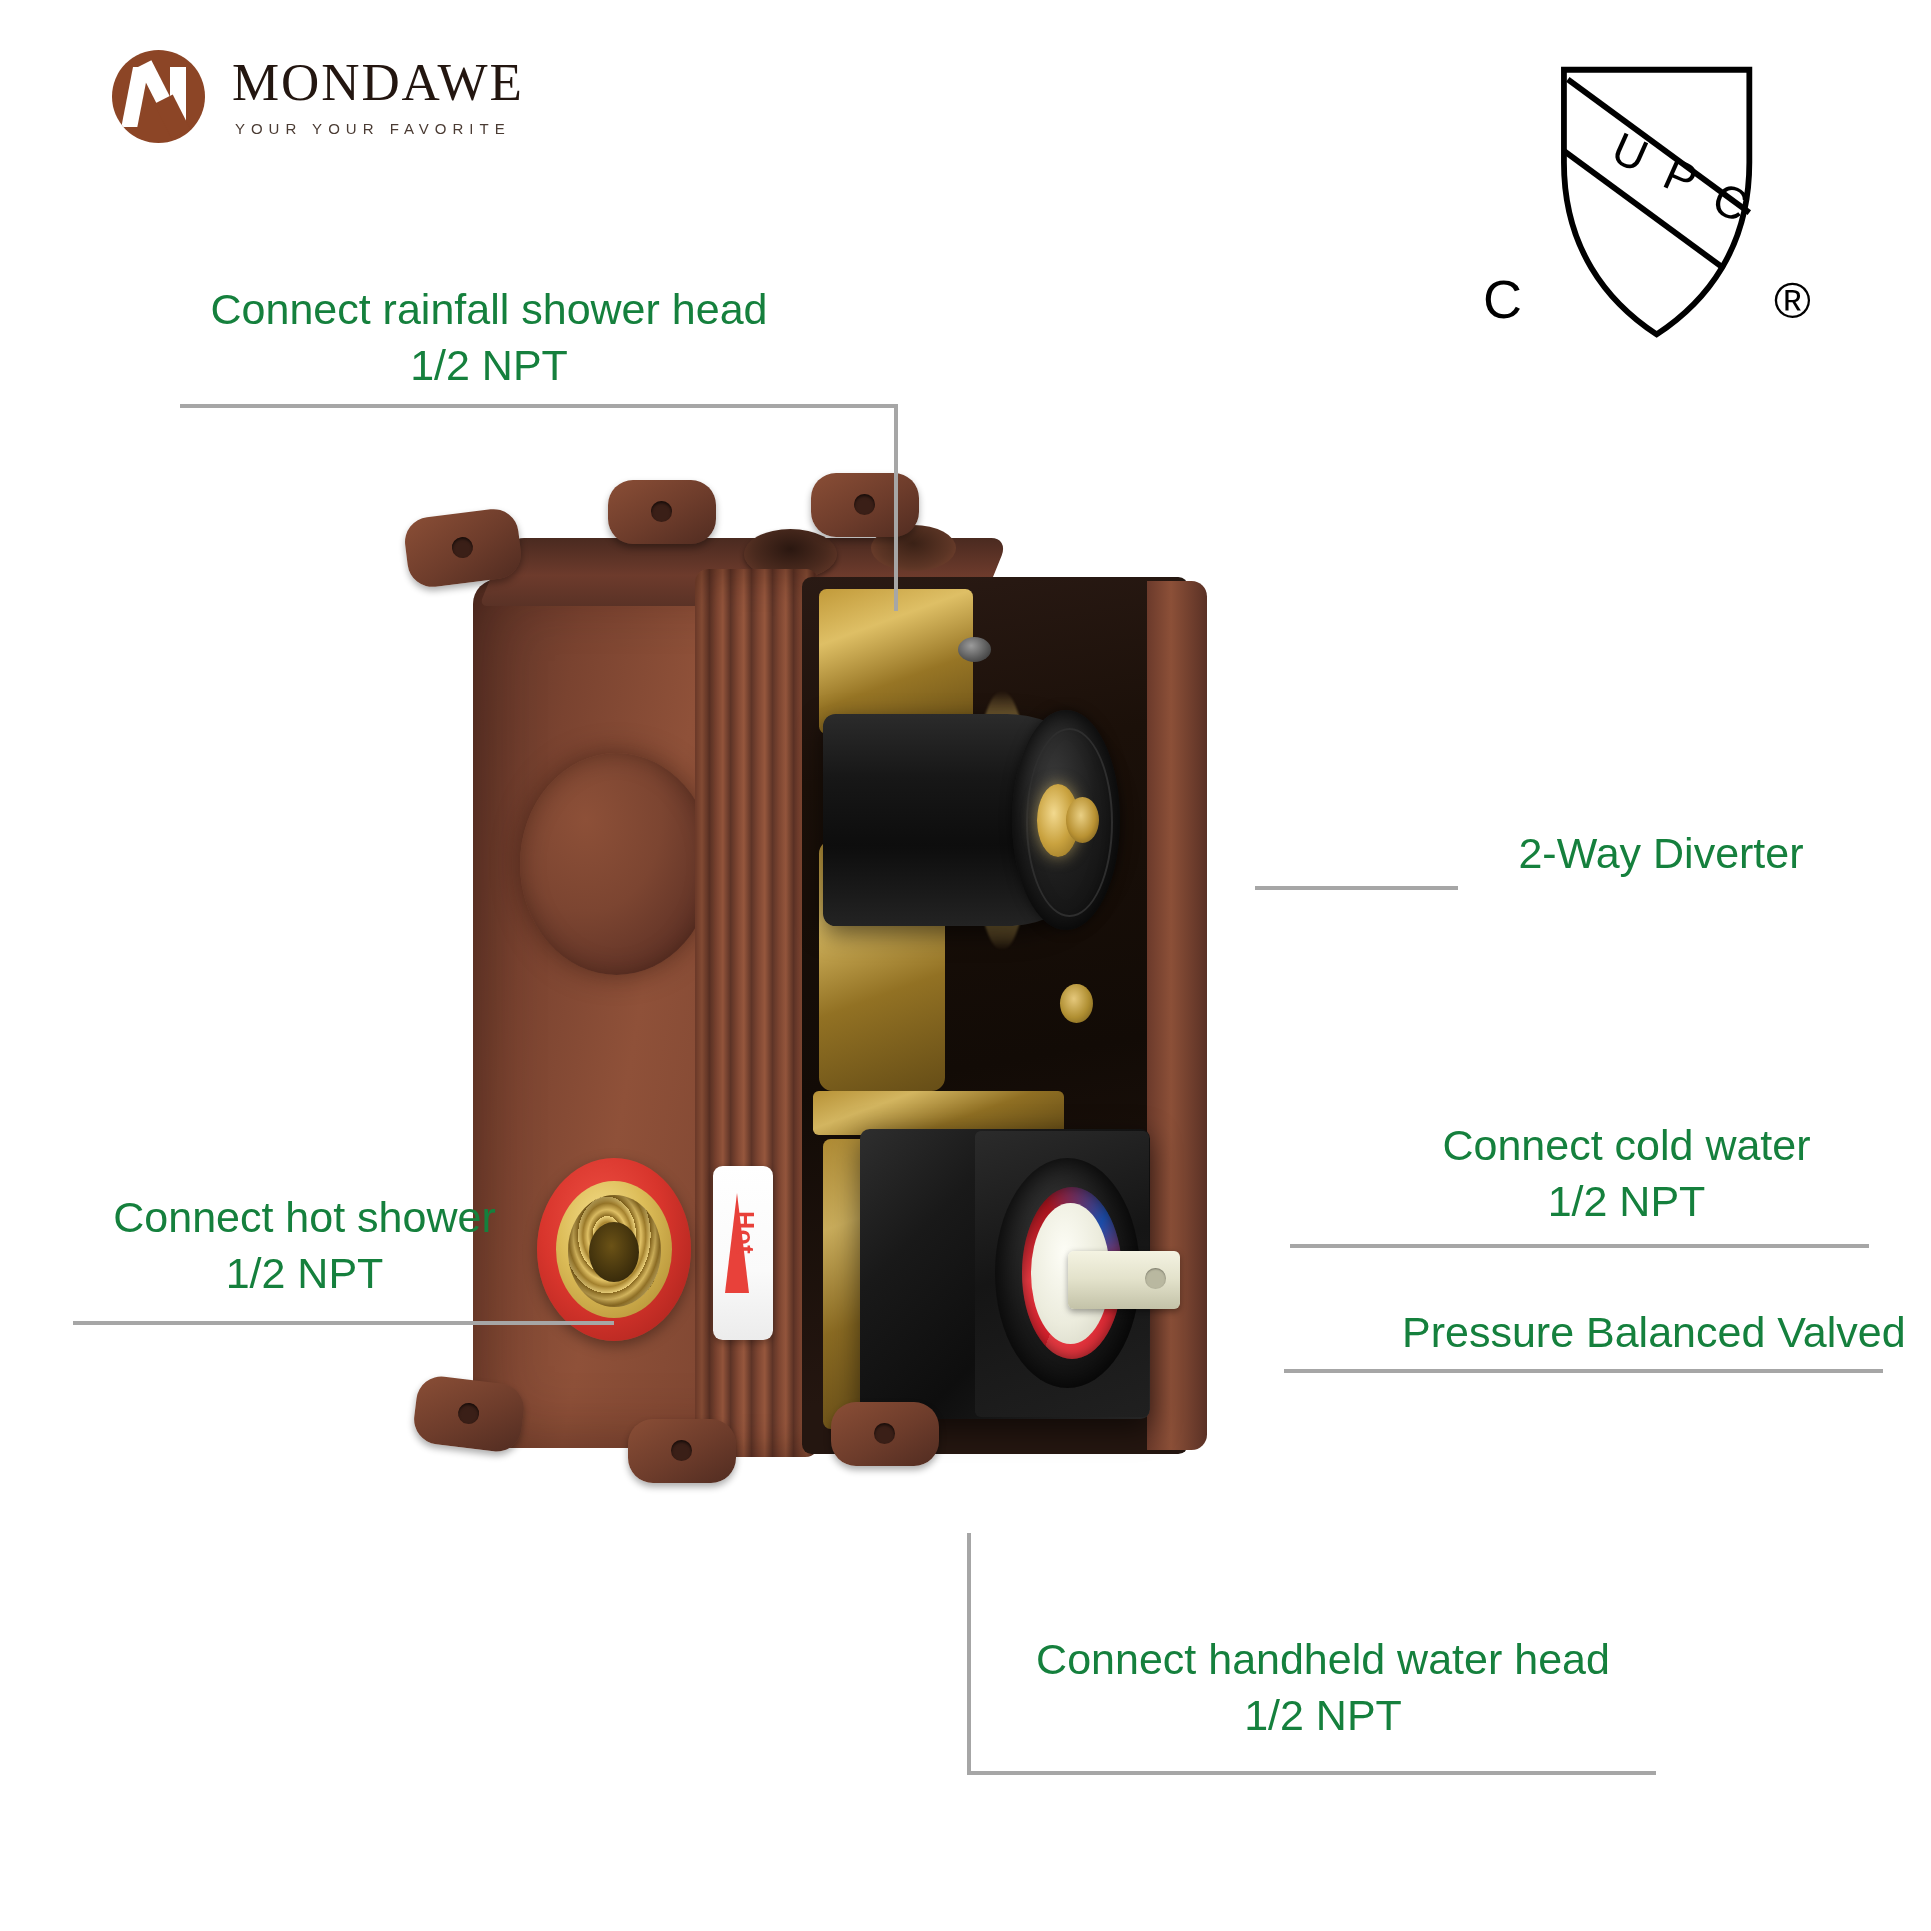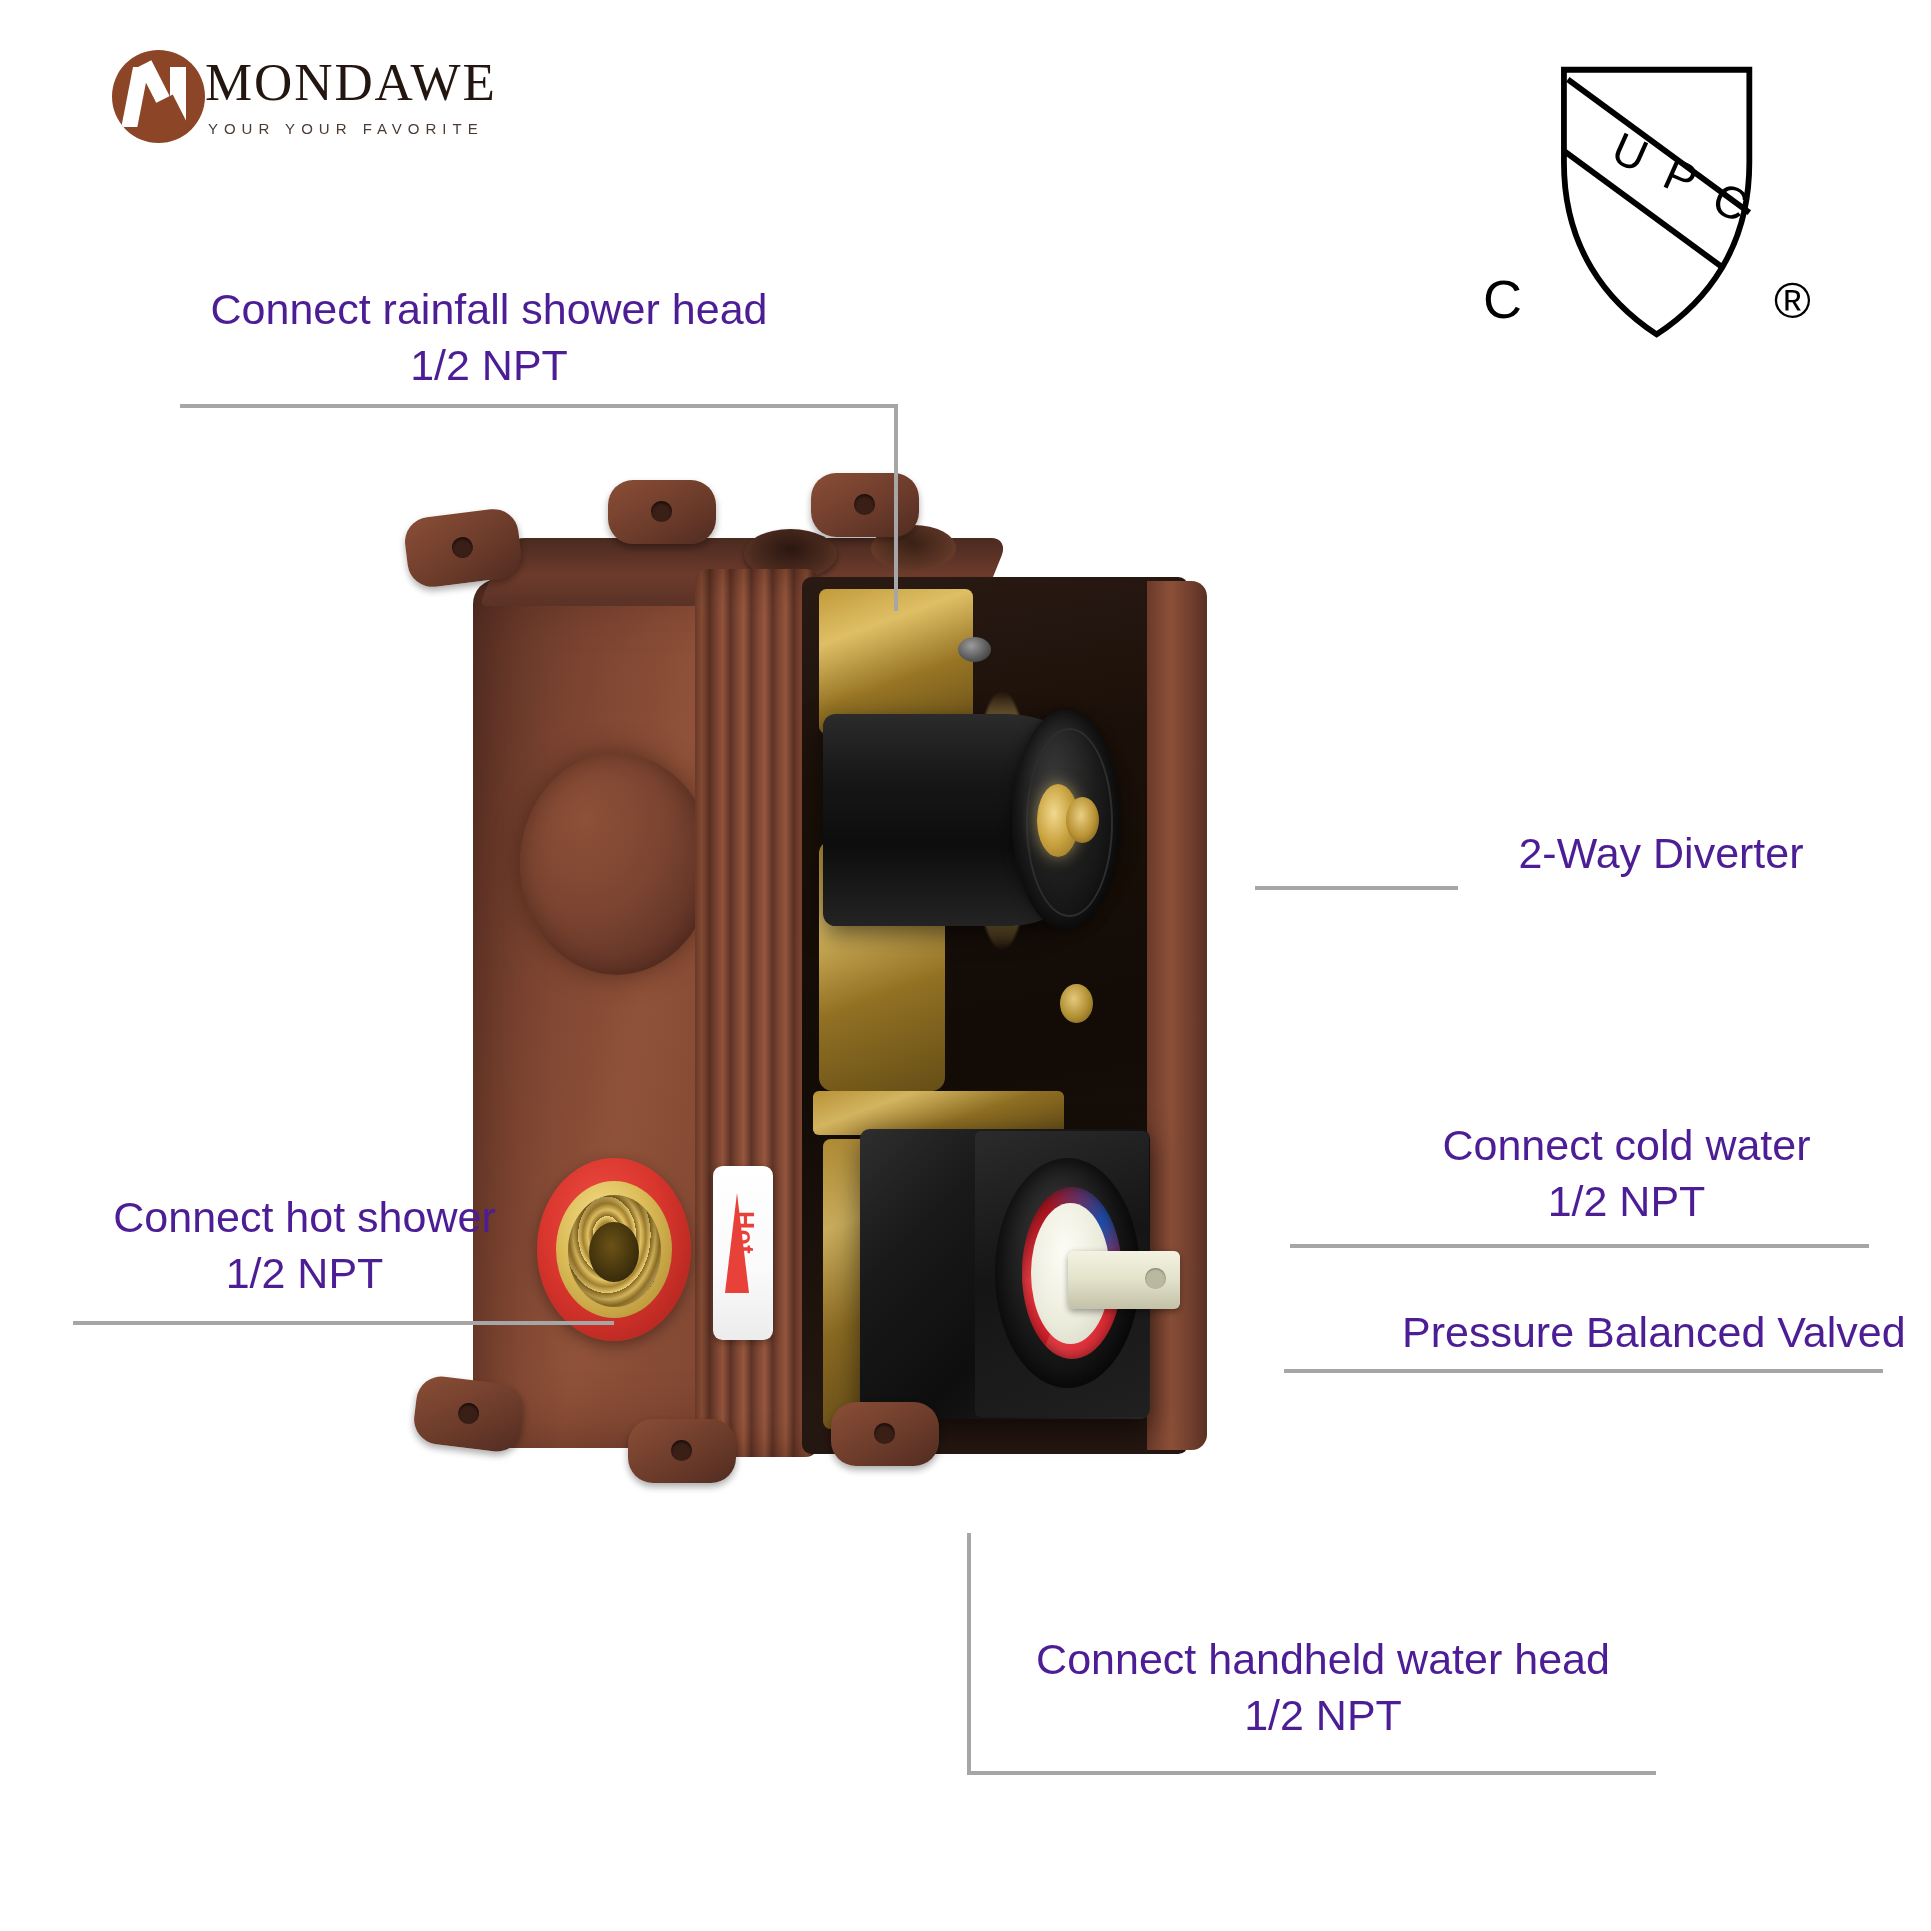--- a/index.html
+++ b/index.html
@@ -26,40 +26,40 @@
     position:absolute;left:58px;top:17.4px;width:16.4px;height:54px;background:#ffffff;
   }
   #brand-mark .m-right-tail{
     position:absolute;left:50px;top:62px;width:24px;height:15.4px;background:#ffffff;
     border-bottom-left-radius:17.4px;
   }
   #brand-mark .m-notch{
     position:absolute;left:42px;top:54px;width:21px;height:39px;background:#8c4526;
     transform:rotate(-27deg);transform-origin:top left;
   }
-  #brand-text{}
+  #brand-text{margin-left:27px;}
   #wordmark{
     font-family:"Liberation Serif",serif;
     font-size:53px;letter-spacing:1.9px;color:#231610;line-height:1;
     font-weight:400;
   }
   #tagline{
     font-family:"Liberation Sans",sans-serif;
     font-size:15px;letter-spacing:6px;color:#4a3b33;
     margin-top:10.6px;margin-left:2.9px;font-weight:400;
   }
 
   
   #upc-badge{position:absolute;left:1506px;top:58px;width:309px;height:290px;}
   #upc-badge svg{display:block;}
 
   
   .callout{position:absolute;}
   .callout .ctext{
-    font-size:43px;color:#4c1d95;line-height:1.30;white-space:nowrap;
+    font-size:43px;color:#15803d;line-height:1.30;white-space:nowrap;
     font-family:"Liberation Sans",sans-serif;font-weight:400;
   }
   .callout .ctext.center{text-align:center;}
   .leader{position:absolute;background:#a6a6a6;}
   .leader.h{height:3.9px;}
   .leader.v{width:3.9px;}
 
   
   #product{position:absolute;left:454px;top:521px;width:869px;height:1081px;}
   .pz{position:absolute;}

